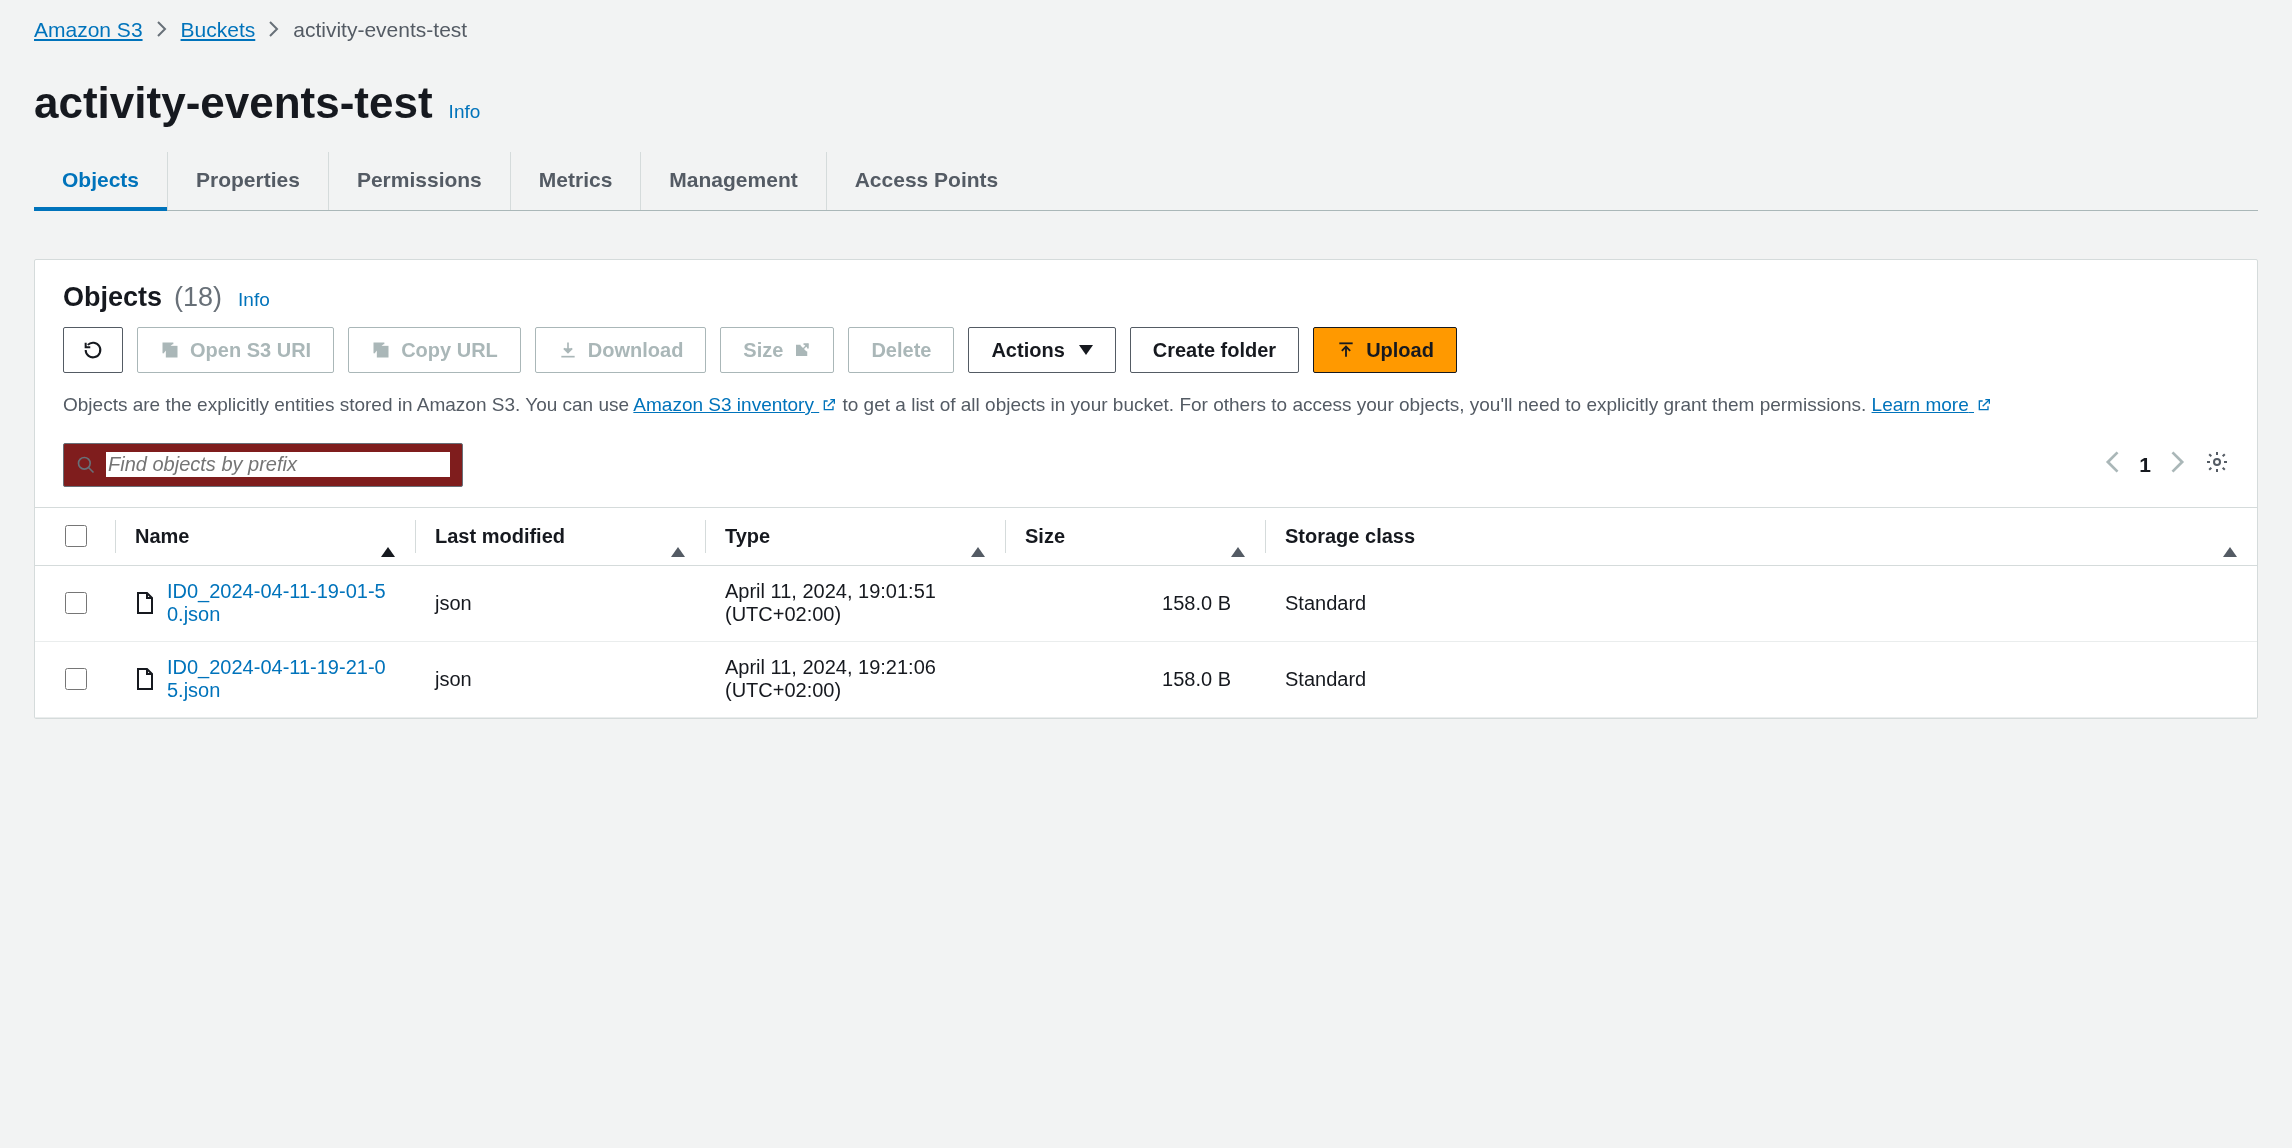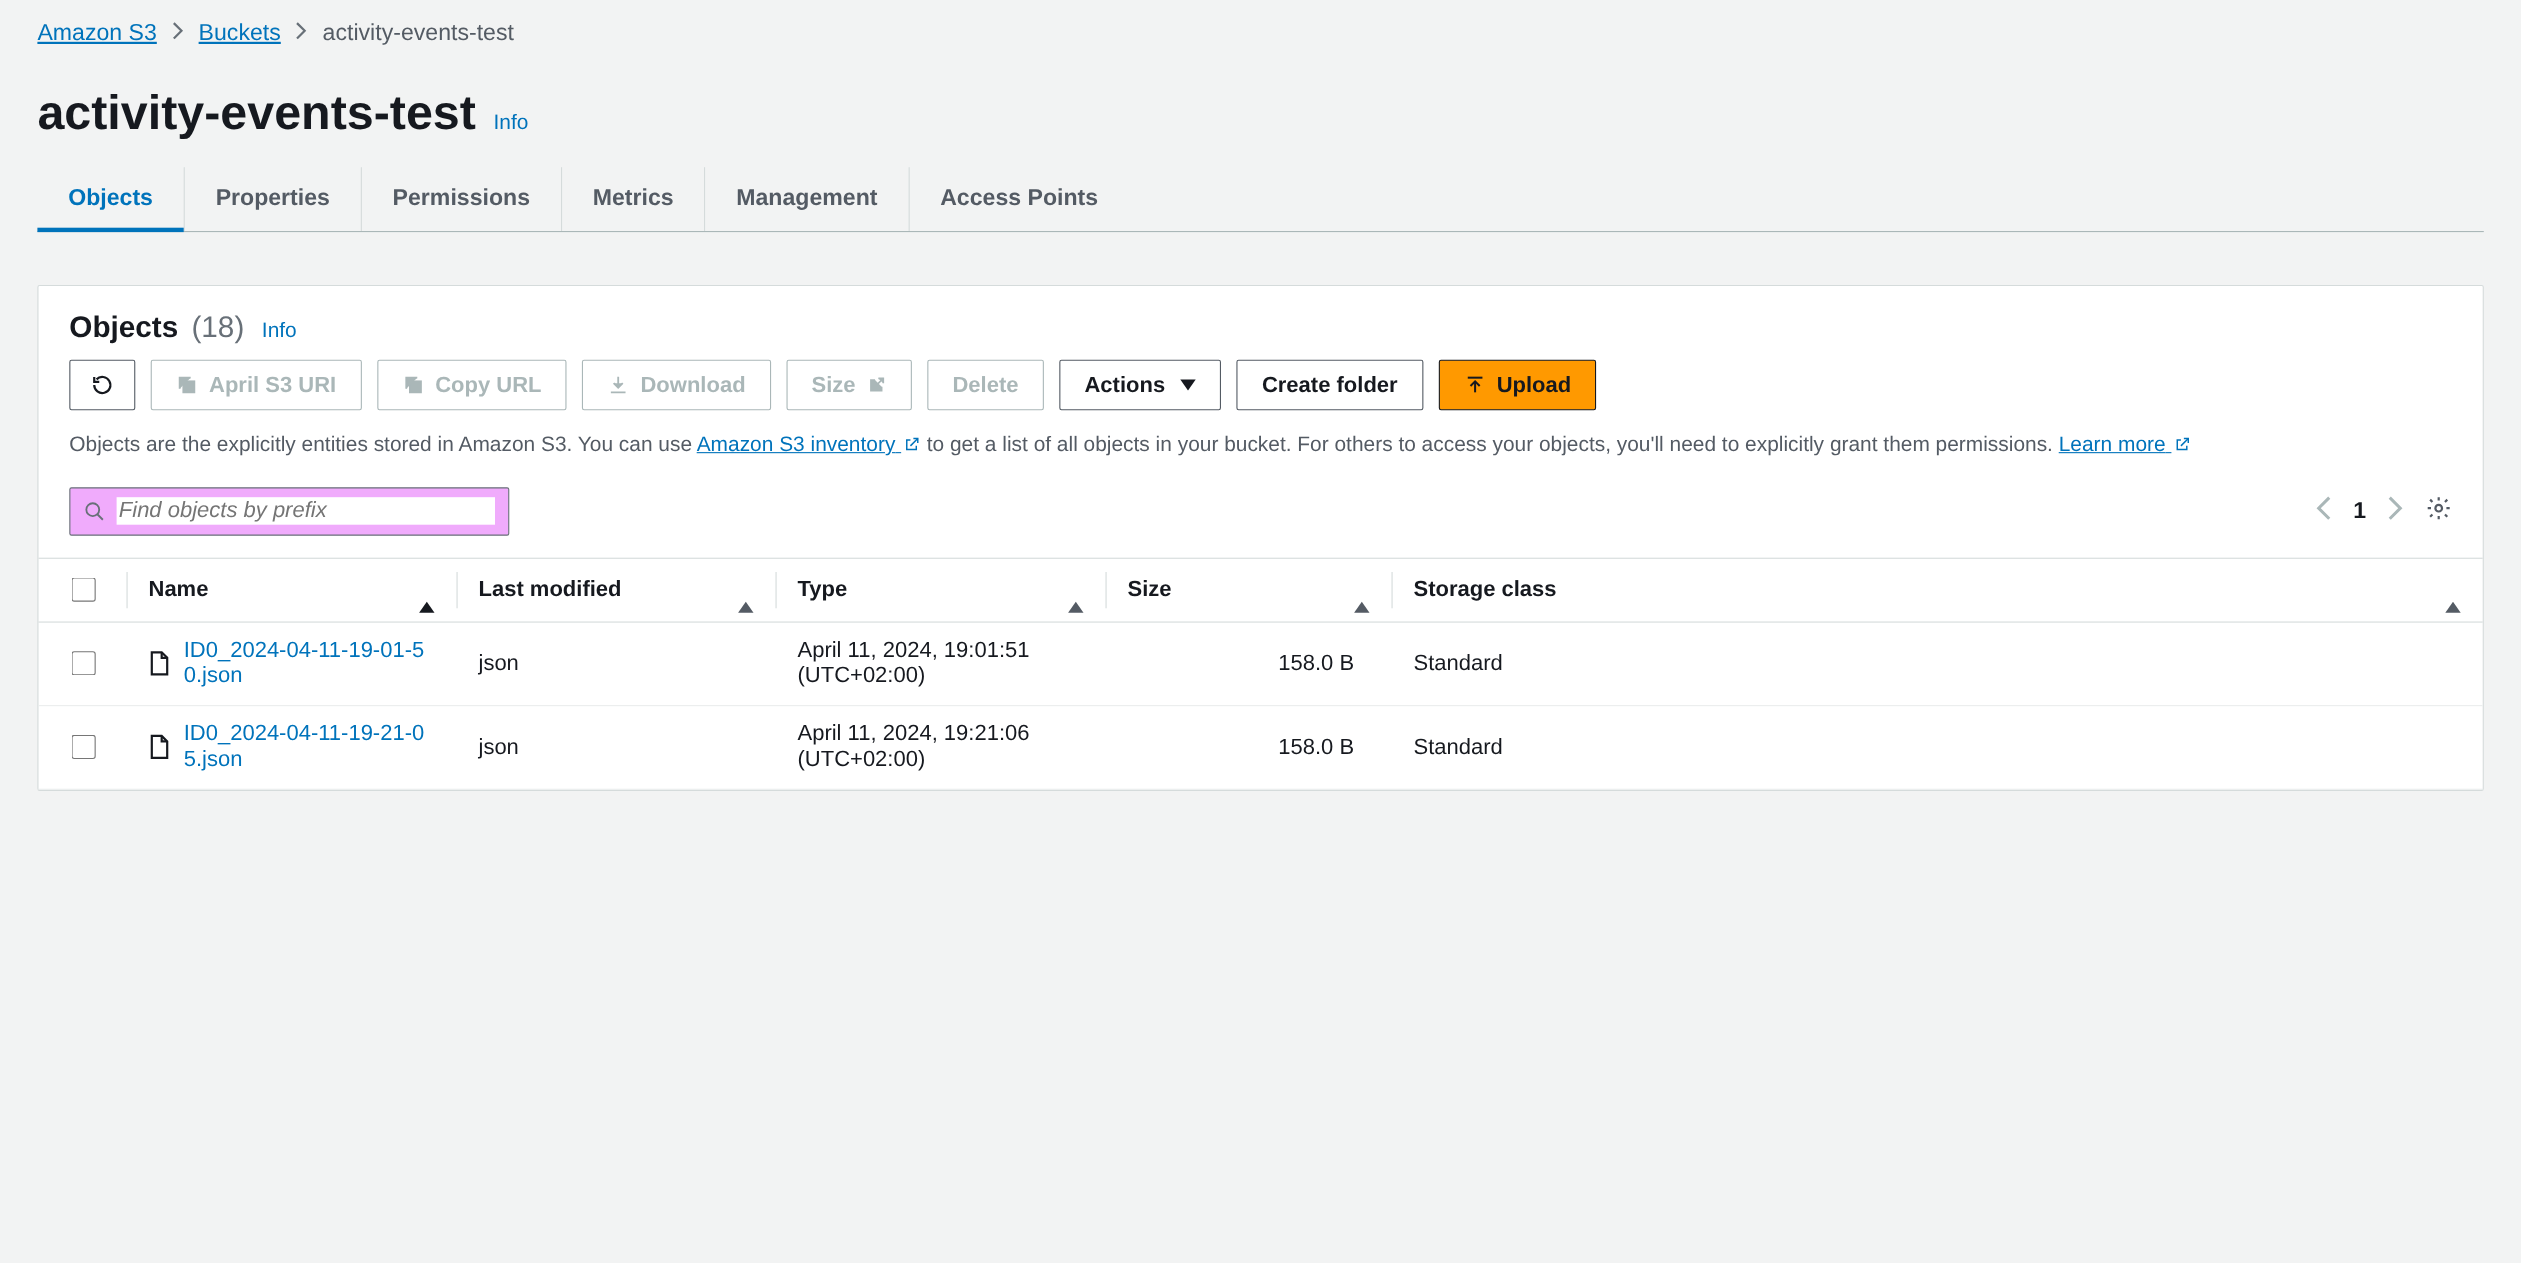--- a/index.html
+++ b/index.html
@@ -110,21 +110,21 @@
 
   .filter-row {
     display:flex; align-items:center; justify-content:space-between;
     margin-top: 22px;
   }
   .search-box {
     display:flex; align-items:center; gap:10px;
     width: 400px; height:44px;
     border:1px solid #687078; border-radius:2px;
     padding: 0 12px;
-    background:#f0abfc;
+    background:#7f1d1d;
   }
   .search-box input {
     border:none; outline:none; flex:1;
     font-size:20px; font-style:italic; color:#687078;
   }
   .pager {
     display:flex; align-items:center; gap:20px;
     color:#545b64;
   }
   .pager .page { color:#16191f; font-weight:700; font-size:21px;}
@@ -220,21 +220,21 @@
         <svg width="22" height="22" viewBox="0 0 24 24" fill="none" stroke="#16191f" stroke-width="2.2">
             <path d="M4 12a8 8 0 1 0 2.3-5.6"></path>
             <path d="M4 4v5h5"></path>
           </svg>
       </button>
       <button class="btn disabled">
         <svg width="20" height="20" viewBox="0 0 24 24" fill="none" stroke="#aab7b8" stroke-width="2">
             <rect x="8" y="8" width="12" height="12"></rect>
             <path d="M4 16V4h12"></path>
           </svg>
-        <span>April S3 URI</span>
+        <span>Open S3 URI</span>
       </button>
       <button class="btn disabled">
         <svg width="20" height="20" viewBox="0 0 24 24" fill="none" stroke="#aab7b8" stroke-width="2">
             <rect x="8" y="8" width="12" height="12"></rect>
             <path d="M4 16V4h12"></path>
           </svg>
         <span>Copy URL</span>
       </button>
       <button class="btn disabled">
         <svg width="20" height="20" viewBox="0 0 24 24" fill="none" stroke="#aab7b8" stroke-width="2">

